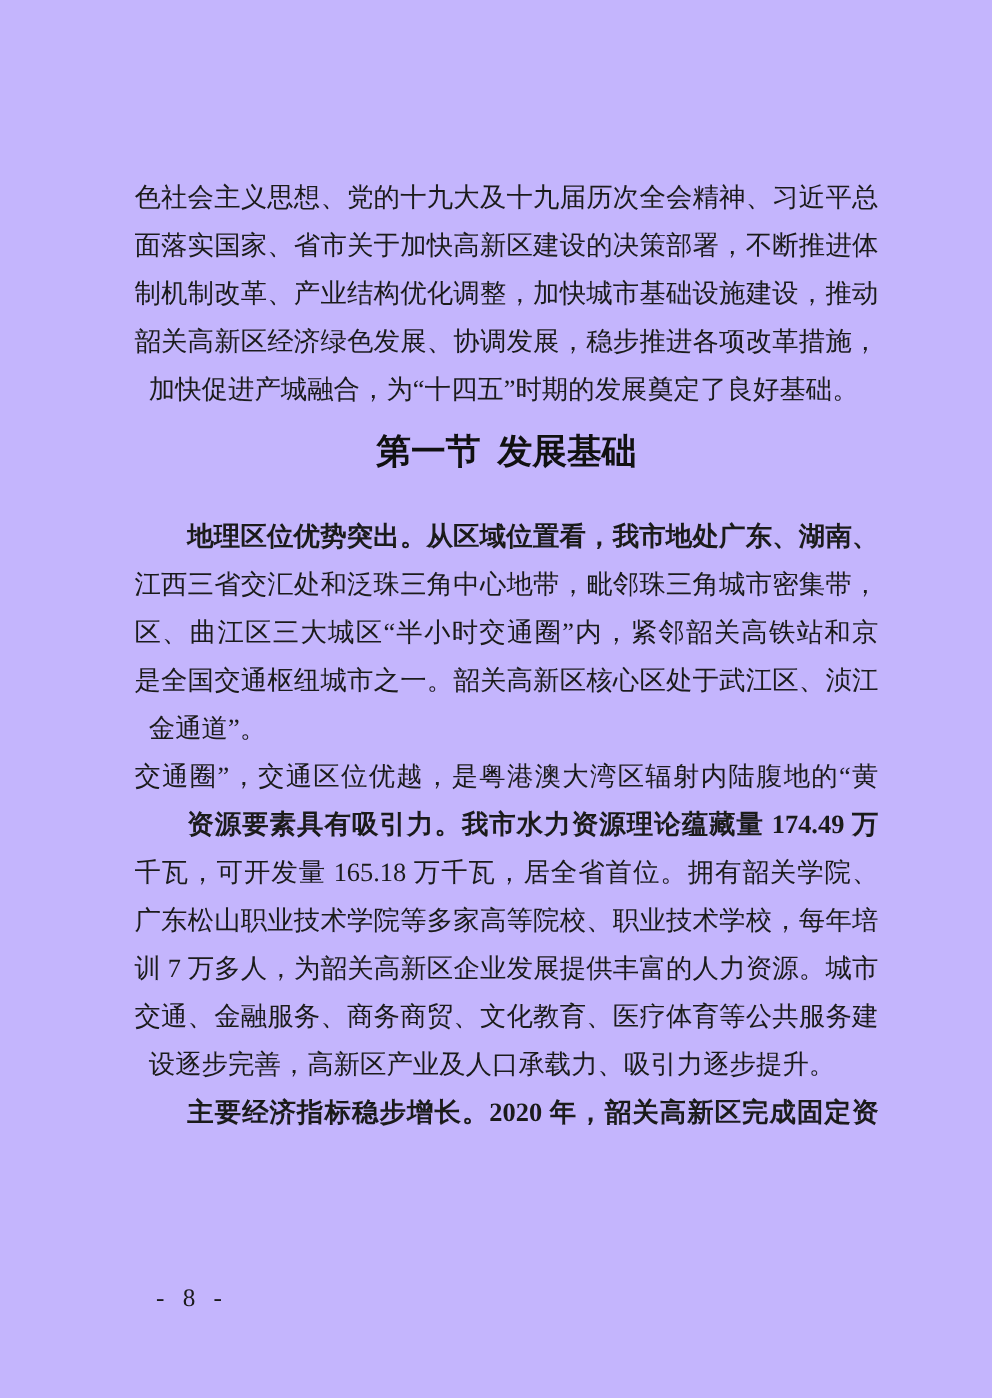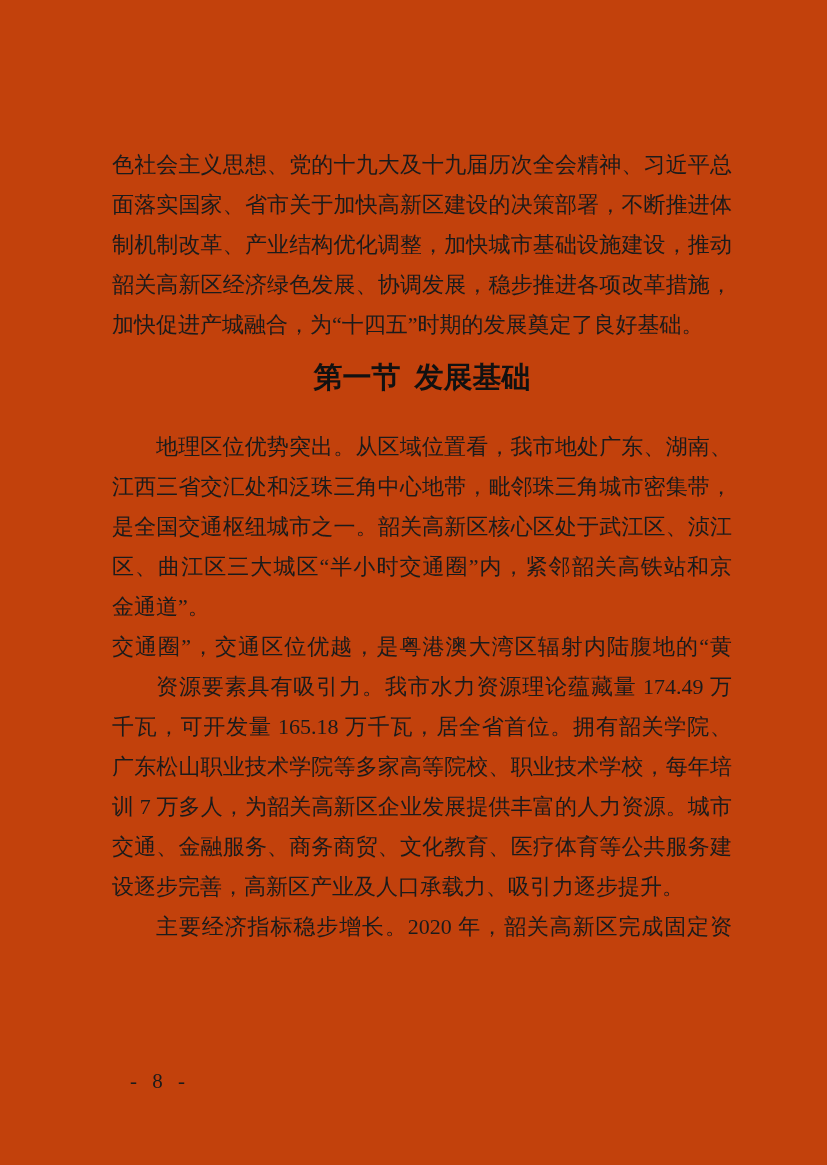--- a/index.html
+++ b/index.html
@@ -5,43 +5,45 @@
   html, body {
     margin: 0;
     padding: 0;
     background: #e8e8e8;
   }
   .page {
     position: relative;
     width: 827px;
     height: 1165px;
     margin: 0 auto;
-    background: #c2410c;
+    background: #c4b5fd;
     overflow: hidden;
     font-family: "Liberation Serif", "DejaVu Serif", serif;
     color: #1b1b1b;
   }
   .text-block {
     position: absolute;
     left: 112px;
     top: 145px;
     width: 620px;
     font-size: 22px;
     line-height: 40px;
   }
   .line {
     text-align: justify;
     text-align-last: justify;
     white-space: normal;
   }
   .line.last {
     text-align-last: left;
+    margin-left: 12px;
   }
   .line.indent {
     text-indent: 2em;
+    font-weight: bold;
   }
   .heading {
     margin: 12px 0 30px 0;
     font-family: "Liberation Sans", "DejaVu Sans", sans-serif;
     font-weight: 700;
     font-size: 29px;
     line-height: 40px;
     text-align: center;
     word-spacing: 6px;
     color: #111111;
@@ -65,22 +67,22 @@
     <div class="line">色社会主义思想、党的十九大及十九届历次全会精神、习近平总</div>
     <div class="line">面落实国家、省市关于加快高新区建设的决策部署，不断推进体</div>
     <div class="line">制机制改革、产业结构优化调整，加快城市基础设施建设，推动</div>
     <div class="line">韶关高新区经济绿色发展、协调发展，稳步推进各项改革措施，</div>
     <div class="line last">加快促进产城融合，为“十四五”时期的发展奠定了良好基础。</div>
 
     <h2 class="heading">第一节 发展基础</h2>
 
     <div class="line indent">地理区位优势突出。从区域位置看，我市地处广东、湖南、</div>
     <div class="line">江西三省交汇处和泛珠三角中心地带，毗邻珠三角城市密集带，</div>
+    <div class="line">区、曲江区三大城区“半小时交通圈”内，紧邻韶关高铁站和京</div>
     <div class="line">是全国交通枢纽城市之一。韶关高新区核心区处于武江区、浈江</div>
-    <div class="line">区、曲江区三大城区“半小时交通圈”内，紧邻韶关高铁站和京</div>
     <div class="line last">金通道”。</div>
     <div class="line">交通圈”，交通区位优越，是粤港澳大湾区辐射内陆腹地的“黄</div>
 
     <div class="line indent">资源要素具有吸引力。我市水力资源理论蕴藏量 174.49 万</div>
     <div class="line">千瓦，可开发量 165.18 万千瓦，居全省首位。拥有韶关学院、</div>
     <div class="line">广东松山职业技术学院等多家高等院校、职业技术学校，每年培</div>
     <div class="line">训 7 万多人，为韶关高新区企业发展提供丰富的人力资源。城市</div>
     <div class="line">交通、金融服务、商务商贸、文化教育、医疗体育等公共服务建</div>
     <div class="line last">设逐步完善，高新区产业及人口承载力、吸引力逐步提升。</div>
 

